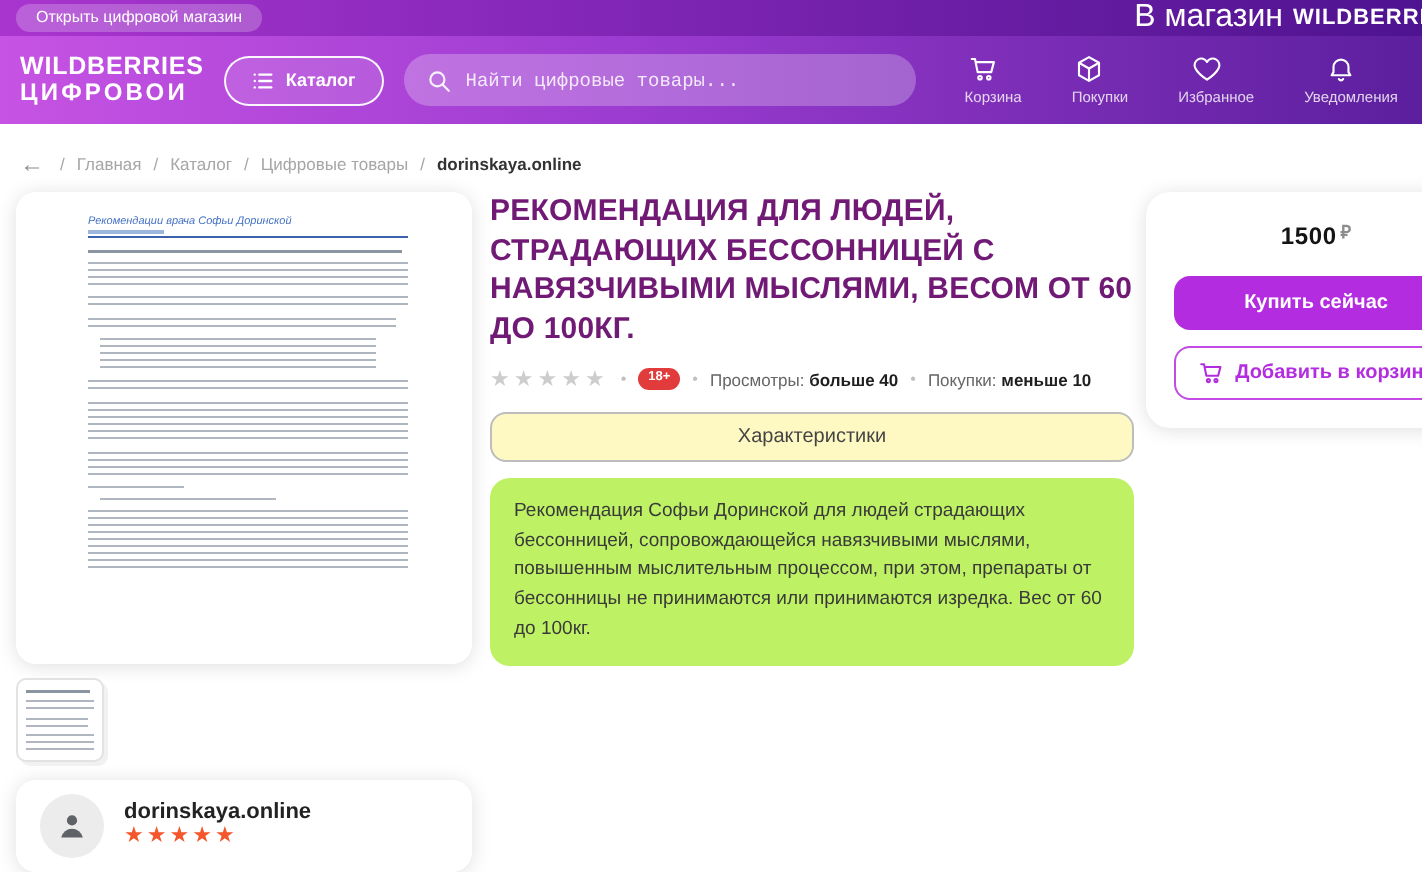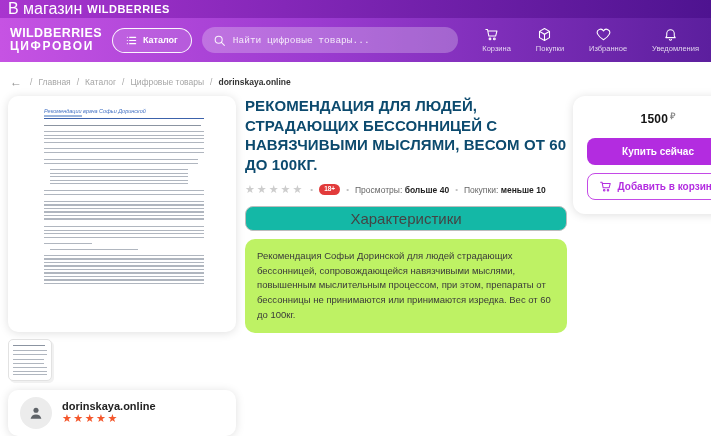--- a/index.html
+++ b/index.html
@@ -80,30 +80,30 @@
 
   
   .seller-card{ margin-top:9px; height:46px; display:flex; align-items:center; gap:10px;
     padding:0 12px; cursor:pointer; }
   .avatar{ width:32px; height:32px; border-radius:50%; background:#ececec;
     display:flex; align-items:center; justify-content:center; flex:0 0 auto; }
   .seller-name{ font-size:11px; font-weight:bold; color:#222; }
   .seller-stars{ font-size:11px; color:#f4572c; letter-spacing:1.5px; line-height:1.2; }
 
   
-  .title{ font-size:15px; font-weight:bold; color:#0c4a6e; line-height:1.3; letter-spacing:.1px; }
+  .title{ font-size:15px; font-weight:bold; color:#701a75; line-height:1.3; letter-spacing:.1px; }
   .meta{ display:flex; align-items:center; gap:6px; margin-top:9px; }
   .meta .stars{ color:#cdcdcd; font-size:11px; letter-spacing:2px; }
   .dot{ color:#c0c0c0; font-size:8px; }
   .age-badge{ background:#e23b3b; color:#fff; font-size:6.5px; font-weight:bold;
     border-radius:8px; padding:2px 5px; line-height:1; }
   .meta .mtxt{ font-size:8.5px; color:#666; }
   .meta .mtxt b{ color:#1f1f1f; }
-  .char-btn{ margin-top:10px; width:100%; height:25px; background:#14b8a6; cursor:pointer;
-    border:1px solid #bdbdbd; border-radius:8px; font-size:15px; color:#444; font-family:inherit; }
+  .char-btn{ margin-top:10px; width:100%; height:25px; background:#fef9c3; cursor:pointer;
+    border:1px solid #bdbdbd; border-radius:8px; font-size:10px; color:#444; font-family:inherit; }
   .desc-h{ margin-top:14px; font-size:11.5px; font-weight:bold; color:#1f1f1f; }
   .desc-box{ margin-top:8px; background:#bef264; border-radius:10px; padding:10px 12px;
     font-size:9.5px; color:#3a3a3a; line-height:1.55; }
   .no-reviews{ margin-top:17px; text-align:center; font-size:11px; font-weight:bold; color:#1f1f1f; }
 
   
   .buy-card{ padding:13px 14px 14px; border-radius:12px; }
   .price-row{ text-align:center; color:#141414; }
   .price{ font-size:12px; font-weight:bold; letter-spacing:.3px; }
   .currency{ font-size:9px; color:#8d8d8d; vertical-align:top; margin-left:2px; font-weight:bold; }
@@ -112,20 +112,21 @@
   .add-btn{ margin-top:8px; width:100%; height:27px; background:#fff; color:#b32ce0;
     border:1.5px solid #c44ae6; border-radius:8px; font-size:10px; font-weight:bold;
     cursor:pointer; display:flex; align-items:center; justify-content:center; gap:6px; font-family:inherit; }
 </style>
 </head>
 <body>
 
 <div class="page">
 
   <div class="topstrip">
+    <button class="open-store">Открыть цифровой магазин</button>
     <div class="to-store">
       <span>В магазин</span>
       <span class="to-store-brand">WILDBERRIES</span>
     </div>
   </div>
 
   <header class="header">
     <div class="logo">
       <div class="logo-l1">WILDBERRIES</div>
       <div class="logo-l2">ЦИФРОВОИ</div>

